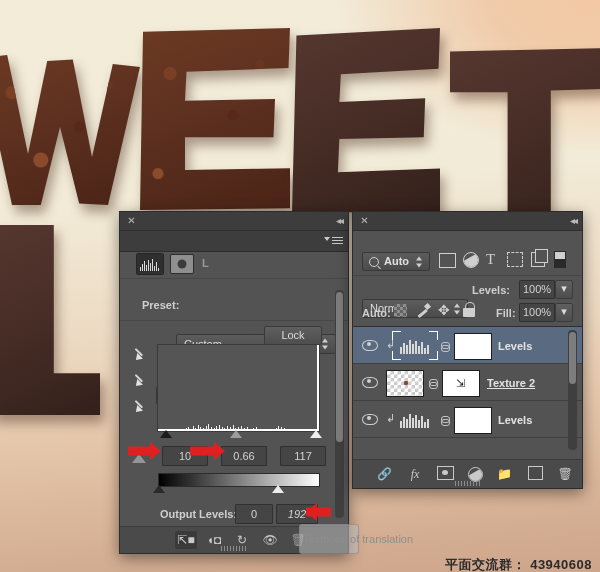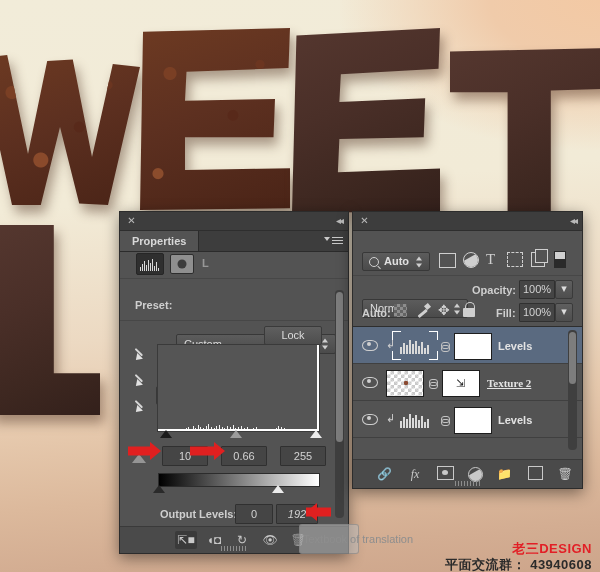--- a/index.html
+++ b/index.html
@@ -249,21 +249,20 @@
   </div>
 
   <div class="panel" id="propPanel">
 
     <div class="panel-titlebar">
       <div class="pt-close">✕</div>
       <div class="pt-collapse">◂◂</div>
     </div>
 
     <div class="tabrow">
-      <div class="tab">Properties</div>
       <div class="tab-menu">
         <div class="caret"></div>
           <i></i>
           <i></i>
           <i></i>
       </div>
     </div>
 
     <div class="prop-iconrow">
       <div class="adj-icon" style="left:16px;top:3px;">
@@ -277,21 +276,21 @@
           <i style="left:12px;height:12px"></i>
             <i style="left:14px;height:5px"></i>
             <i style="left:16px;height:9px"></i>
           <i style="left:18px;height:3px"></i>
         </div>
       </div>
       <div class="mask-icon" style="left:50px;top:4px;"></div>
       <div class="label" style="position:absolute;left:82px;top:7px;opacity:.55;">L</div>
     </div>
 
-    <div class="label" style="position:absolute;left:15px;top:87px;">Preset:</div>
+    <div class="label" style="position:absolute;left:22px;top:87px;">Preset:</div>
     <div class="select" style="left:56px;top:82px;width:158px;height:18px;line-height:18px;">
       <span class="lbl">Custom</span>
       <span class="stepper">
           <b></b>
           <u></u>
         </span>
     </div>
 
     <div class="sectionline" style="top:108px;"></div>
 
@@ -359,21 +358,21 @@
     <div class="slider-tri tri-black" style="left:40px;top:218px;"></div>
     <div class="slider-tri tri-gray" style="left:110px;top:218px;"></div>
     <div class="slider-tri tri-white" style="left:190px;top:218px;"></div>
 
     <div style="position:absolute;left:12px;top:235px;width:20px;height:16px;opacity:.5;">
       <div style="position:absolute;left:0;bottom:0;width:0;height:0;border-left:7px solid transparent;border-right:7px solid transparent;border-bottom:9px solid #d8d8d8;"></div>
     </div>
 
     <div class="field" style="position:absolute;left:42px;top:234px;width:44px;height:18px;line-height:18px;">10</div>
     <div class="field" style="position:absolute;left:101px;top:234px;width:44px;height:18px;line-height:18px;">0.66</div>
-    <div class="field" style="position:absolute;left:160px;top:234px;width:44px;height:18px;line-height:18px;">255</div>
+    <div class="field" style="position:absolute;left:160px;top:234px;width:44px;height:18px;line-height:18px;">117</div>
 
     <div class="gradbar" style="left:38px;top:261px;width:160px;height:12px;"></div>
     <div class="slider-tri" style="left:33px;top:273px;border-bottom:8px solid #2a2a2a;"></div>
     <div class="slider-tri tri-white" style="left:152px;top:273px;"></div>
 
     <div class="label" style="position:absolute;left:40px;top:296px;">Output Levels:</div>
     <div class="field" style="position:absolute;left:115px;top:292px;width:36px;height:18px;line-height:18px;">0</div>
     <div class="field" style="position:absolute;left:156px;top:292px;width:40px;height:18px;line-height:18px;font-style:italic;">192</div>
 
     <div class="vscroll" style="right:4px;top:78px;width:9px;height:228px;">
@@ -419,21 +418,21 @@
 
     <div class="sectionline" style="top:63px;"></div>
 
     <div class="select" style="left:9px;top:68px;width:104px;height:17px;line-height:17px;">
       <span class="lbl">Normal</span>
       <span class="stepper">
           <b></b>
           <u></u>
         </span>
     </div>
-    <div class="label" style="position:absolute;left:119px;top:72px;">Opacity:</div>
+    <div class="label" style="position:absolute;left:119px;top:72px;">Levels:</div>
     <div class="field" style="position:absolute;left:166px;top:68px;width:34px;height:17px;line-height:17px;">100%</div>
     <div class="btnsm" style="position:absolute;left:202px;top:68px;width:16px;height:17px;line-height:15px;">▾</div>
 
     <div class="label" style="position:absolute;left:9px;top:95px;">Auto:</div>
     <div class="lock-ico" style="left:41px;top:92px;width:13px;height:13px;
          background:linear-gradient(45deg,#8d8d8d 25%,transparent 25% 75%,#8d8d8d 75%),linear-gradient(45deg,#8d8d8d 25%,#636363 25% 75%,#8d8d8d 75%);
          background-size:6px 6px;background-position:0 0,3px 3px;"></div>
     <div class="lock-ico" style="left:62px;top:91px;width:16px;height:15px;">
       <span style="position:absolute;left:2px;top:9px;width:11px;height:2.5px;background:#cfcfcf;transform:rotate(-40deg);border-radius:1px;"></span>
       <span style="position:absolute;left:10px;top:1px;width:5px;height:5px;background:#cfcfcf;transform:rotate(-40deg);"></span>
@@ -489,21 +488,21 @@
       <div class="thumb checker" style="left:33px;">
           <span class="speck"></span>
         </div>
       <div class="linkico" style="left:76px;">
           <b></b>
           <u></u>
         </div>
       <div class="thumb white" style="left:89px;">
         <span style="position:absolute;left:13px;top:7px;color:#1a1a1a;font-size:11px;line-height:10px;">⇲</span>
       </div>
-      <div class="layer-name link" style="left:134px;top:13px;font-family:Liberation Serif, serif;">Texture 2</div>
+      <div class="layer-name link" style="left:134px;top:13px;">Texture 2</div>
     </div>
 
     <div class="layer-row" style="top:189px;">
       <div class="eye">
           <span class="o"></span>
           <span class="p"></span>
         </div>
       <div class="clipmark" style="left:33px;top:11px;">↲</div>
       <div class="adjthumb" style="left:47px;">
         <i style="left:0;height:7px"></i>
@@ -561,16 +560,15 @@
     <div class="head" style="left:24px;"></div>
   </div>
   <div class="arrow" style="left:295px;top:503px;width:36px;height:18px;">
     <div class="shaft" style="left:11px;width:25px;height:9px;"></div>
     <div class="head" style="left:11px;border-left:none;border-right:11px solid #e02020;"></div>
   </div>
 
   <div class="tooltip" style="left:299px;top:524px;width:58px;height:28px;"></div>
   <div class="wm" style="left:303px;top:533px;">Textbook of translation</div>
 
-  <div class="wm-red" style="right:8px;top:540px;font-size:13px;letter-spacing:.5px;">老三DESIGN</div>
   <div class="wm-dark" style="right:8px;top:556px;font-size:13px;letter-spacing:.5px;">平面交流群： 43940608</div>
 
 </div>
 
 </body></html>

